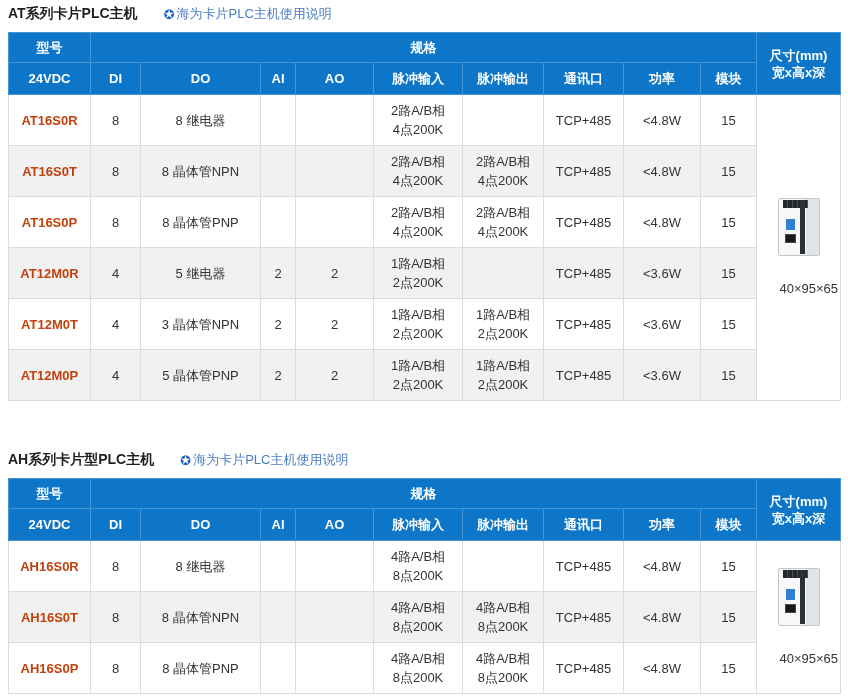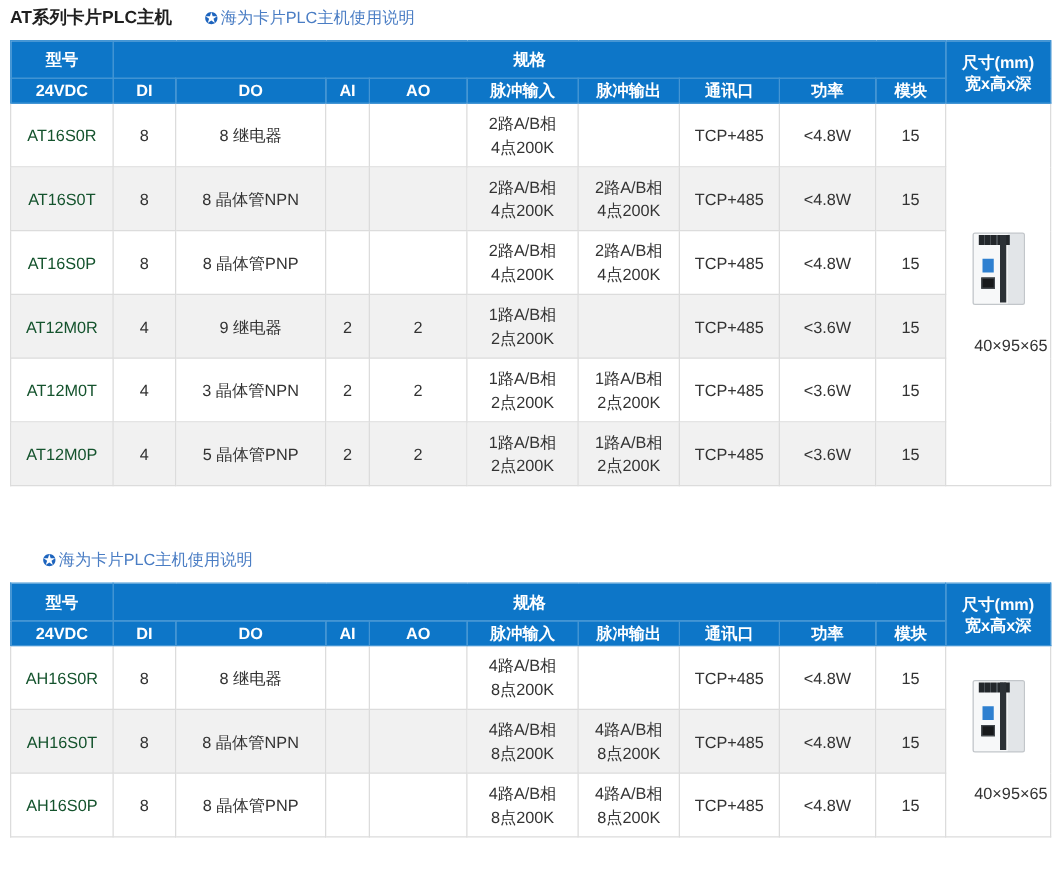--- a/index.html
+++ b/index.html
@@ -18,31 +18,31 @@
     text-decoration: none; display: inline-flex; align-items: center; cursor: pointer;
   }
   .link-icon { color: #1d64be; font-size: 13px; margin-right: 2px; line-height: 1; }
 
   table.spec { border-collapse: collapse; table-layout: fixed; width: 832px; }
   thead th {
     background: #0d76c8; color: #fff; font-size: 13px; font-weight: bold;
     border: 1px solid #4395d4; padding: 0; text-align: center;
   }
   tr.h1 th { height: 30px; }
-  tr.h2 th { height: 20px; }
+  tr.h2 th { height: 32px; }
   .size-th div { line-height: 17px; }
 
   tbody td {
     border: 1px solid #dcdcdc; height: 51px; text-align: center;
     font-size: 13px; color: #333; white-space: pre-line; line-height: 19px;
     padding: 2px; background: #fff; overflow: hidden;
   }
   tbody tr:nth-child(even) td { background: #f1f1f1; }
   tbody td.col-size { background: #fff !important; vertical-align: middle; }
-  .model-link { color: #14532d; text-decoration: none; cursor: pointer; }
+  .model-link { color: #c2410c; text-decoration: none; cursor: pointer; font-weight: bold; }
 
   .section + .section { margin-top: 50px; }
 
   
   .plc-figure {
     width: 42px; height: 58px; margin: 0 auto 6px auto; position: relative;
     background: linear-gradient(90deg, #f7f8f9 0%, #f7f8f9 68%, #e2e5e8 68%, #e2e5e8 100%);
     border: 1px solid #c2c6ca; border-radius: 2px;
   }
   .plc-vents {
@@ -150,21 +150,21 @@
 4点200K</td>
             <td class="col-pulse_out">2路A/B相
 4点200K</td>
             <td class="col-comm">TCP+485</td>
             <td class="col-power">&lt;4.8W</td>
             <td class="col-module">15</td>
           </tr>
           <tr>
             <td class="col-model"><a class="model-link" href="#">AT12M0R</a></td>
             <td class="col-di">4</td>
-            <td class="col-do">9 继电器</td>
+            <td class="col-do">5 继电器</td>
             <td class="col-ai">2</td>
             <td class="col-ao">2</td>
             <td class="col-pulse_in">1路A/B相
 2点200K</td>
             <td class="col-pulse_out"></td>
             <td class="col-comm">TCP+485</td>
             <td class="col-power">&lt;3.6W</td>
             <td class="col-module">15</td>
           </tr>
           <tr>
@@ -194,20 +194,21 @@
             <td class="col-comm">TCP+485</td>
             <td class="col-power">&lt;3.6W</td>
             <td class="col-module">15</td>
           </tr>
         </tbody>
     </table>
   </div>
 
   <div class="section">
     <div class="section-header">
+      <span class="section-title">AH系列卡片型PLC主机</span>
       <a class="doc-link" href="#">
         <span class="link-icon">✪</span>
         <span>海为卡片PLC主机使用说明</span>
       </a>
     </div>
     <table class="spec">
       <colgroup>
         <col style="width:82px">
           <col style="width:50px">
           <col style="width:120px">

